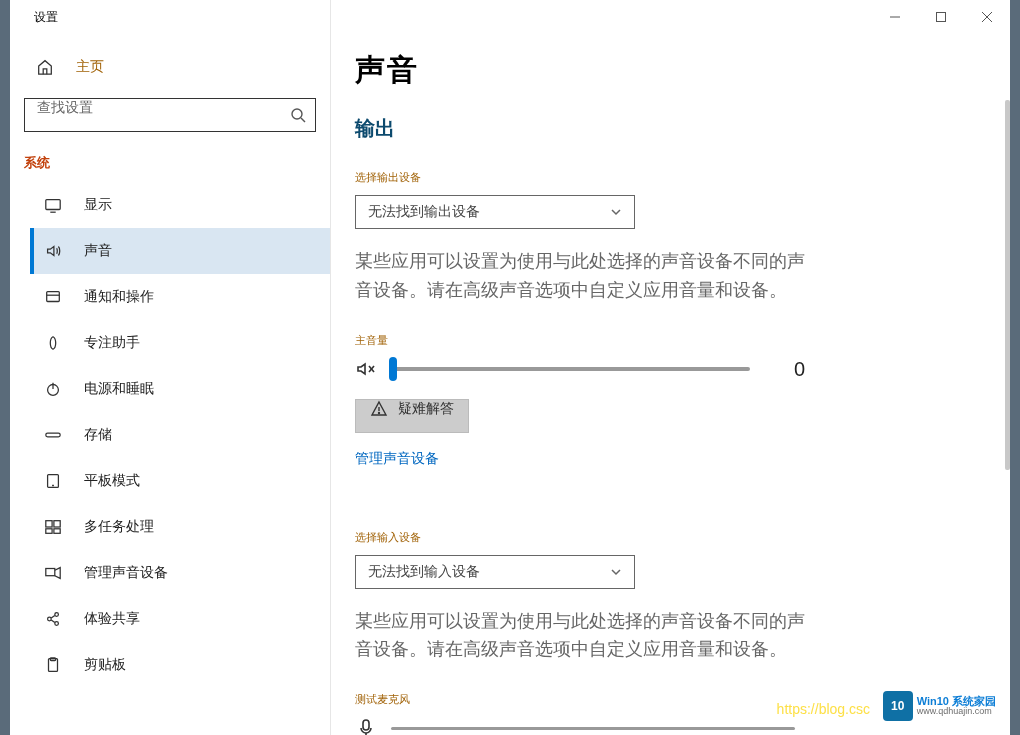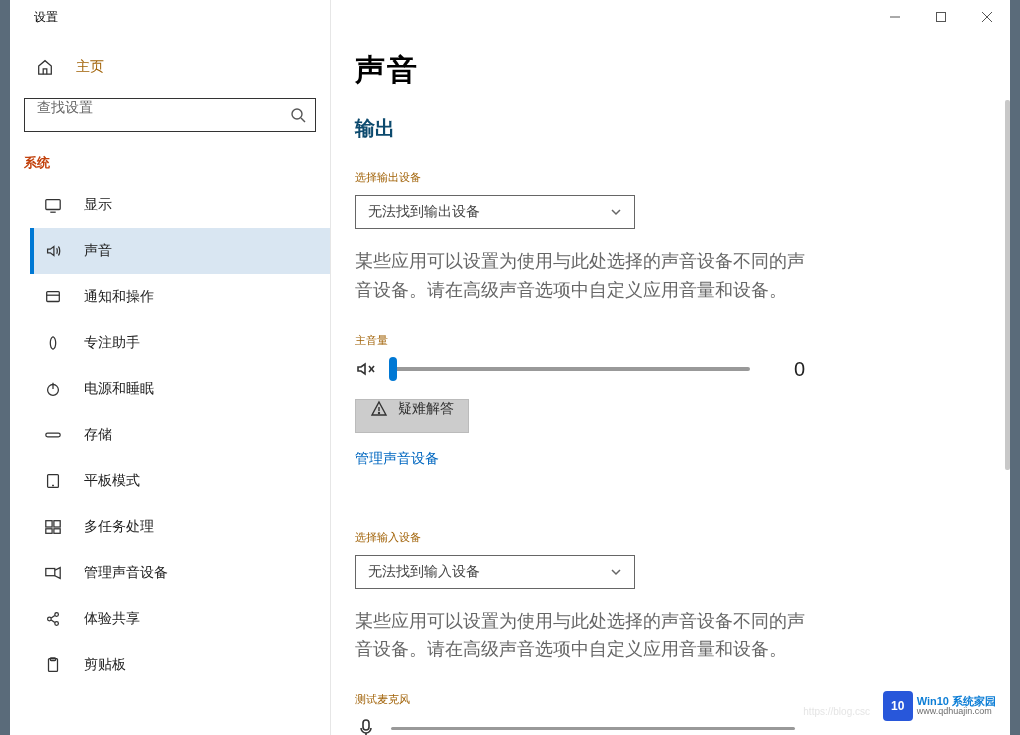--- a/index.html
+++ b/index.html
@@ -40,25 +40,25 @@
     .slider-thumb { position: absolute; left: -2px; top: 50%; transform: translate(0, -50%); width: 8px; height: 24px; background: #0078d4; border-radius: 4px; }
     .vol-value { font-size: 20px; color: #222; margin-left: auto; padding-left: 30px; }
     .troubleshoot { height: 34px; background: #ccc; border: 1px solid #bbb; display: inline-flex; align-items: flex-start; gap: 10px; padding: 0 14px; cursor: default; margin-bottom: 16px; }
     .troubleshoot-icon { width: 18px; height: 18px; }
     .troubleshoot-label { font-size: 14px; color: #333; }
     .link { font-size: 14px; color: #0067c0; cursor: pointer; display: inline-block; margin-bottom: 34px; }
     .mic-row { display: flex; align-items: center; gap: 14px; margin-bottom: 22px; width: 440px; }
     .mic-icon { width: 22px; height: 22px; }
     .mic-bar { flex: 1; height: 3px; background: #999; border-radius: 2px; }
     .watermark { position: absolute; right: 24px; bottom: 14px; display: flex; align-items: center; gap: 4px; opacity: 0.95; }
-    .wm-badge { width: 30px; height: 30px; background: #1d4ed8; border-radius: 4px; display: flex; align-items: center; justify-content: center; color: #fff; font-weight: bold; font-size: 12px; }
+    .wm-badge { width: 30px; height: 30px; background: #0369a1; border-radius: 4px; display: flex; align-items: center; justify-content: center; color: #fff; font-weight: bold; font-size: 12px; }
     .wm-text { font-size: 11px; color: #0078d4; line-height: 1.1; }
     .wm-text .t1 { font-weight: bold; }
     .wm-text .t2 { color: #666; font-size: 9px; }
-    .blog-url { position: absolute; right: 150px; bottom: 18px; color: #e5e5e5; font-size: 10px; }
+    .blog-url { position: absolute; right: 150px; bottom: 18px; color: #fde047; font-size: 14px; }
   </style>
 </head>
 <body>
 
 <div class="window">
   <div class="titlebar">
     <span class="title">设置</span>
     <div class="winctrl">
       <div class="winbtn">
           <svg viewBox="0 0 12 12">

